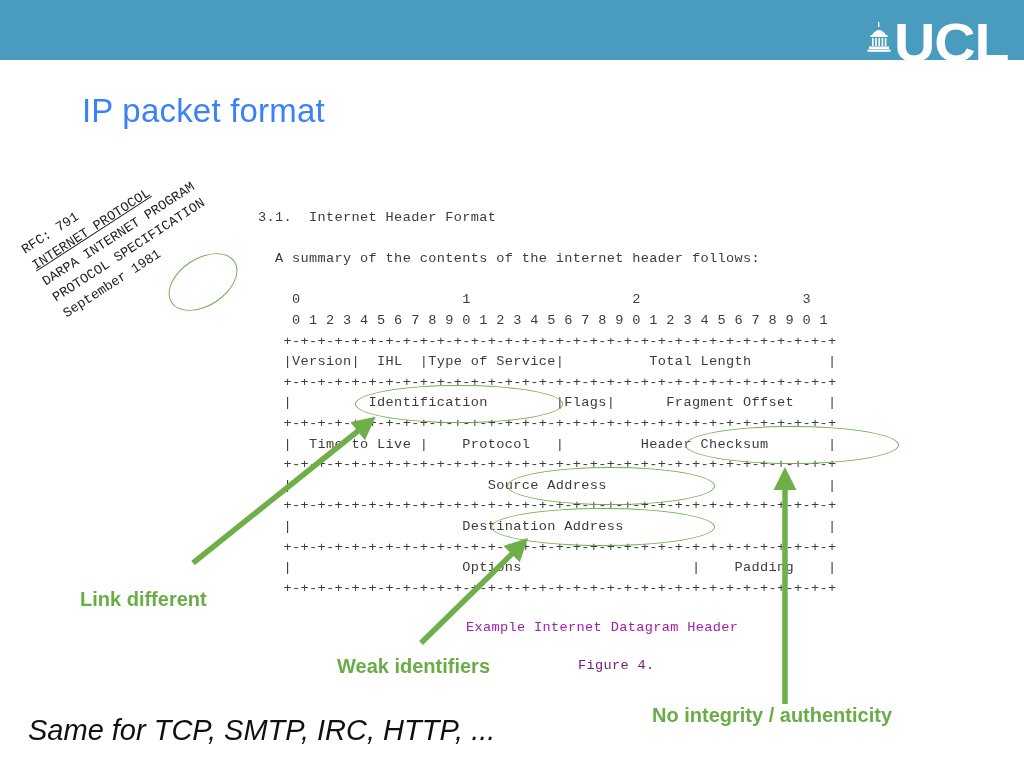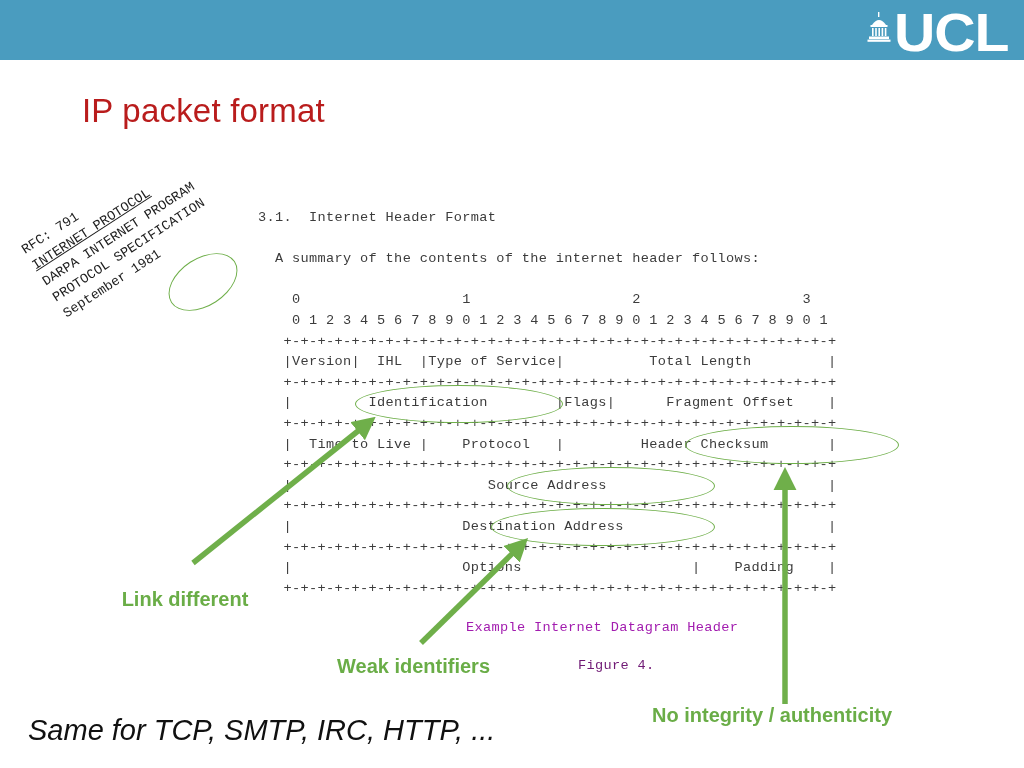--- a/index.html
+++ b/index.html
@@ -20,21 +20,21 @@
     position: absolute;
     left: 0;
     top: 0;
     width: 1024px;
     height: 60px;
     background: #4A9CBF;
   }
   #ucl-logo {
     position: absolute;
     right: 22px;
-    top: 2px;
+    top: 12px;
     display: flex;
     align-items: flex-end;
     height: 56px;
   }
   #ucl-dome {
     margin-right: 2px;
     margin-bottom: 12px;
   }
   #ucl-wordmark {
     color: #ffffff;
@@ -47,21 +47,21 @@
     transform-origin: left bottom;
   }
 
   
   #page-title {
     position: absolute;
     left: 82px;
     top: 92px;
     font-size: 33px;
     font-weight: 300;
-    color: #b91c1c;
+    color: #3b82f6;
     letter-spacing: 0.2px;
     white-space: nowrap;
   }
 
   
   #rfc-caption {
     position: absolute;
     left: 18px;
     top: 243px;
     width: 250px;
@@ -158,21 +158,20 @@
   .annot {
     position: absolute;
     color: #6AAD47;
     font-weight: bold;
     font-family: "Liberation Sans", sans-serif;
   }
   #annot-link {
     left: 80px;
     top: 584px;
     width: 210px;
-    text-align: center;
     font-size: 20px;
     line-height: 31px;
   }
   #annot-weak {
     left: 337px;
     top: 655px;
     font-size: 20px;
   }
   #annot-nointegrity {
     left: 652px;

